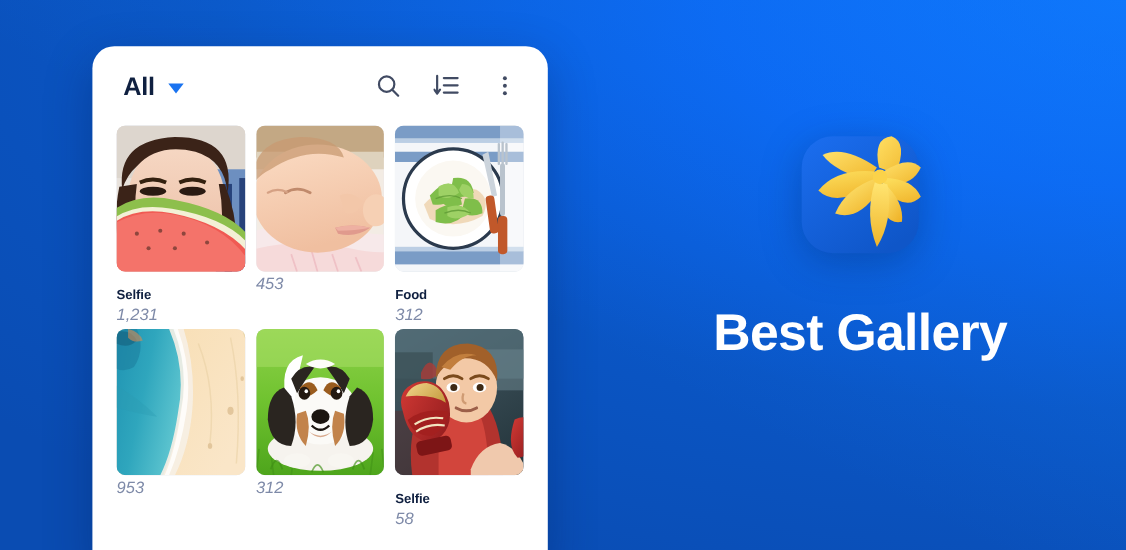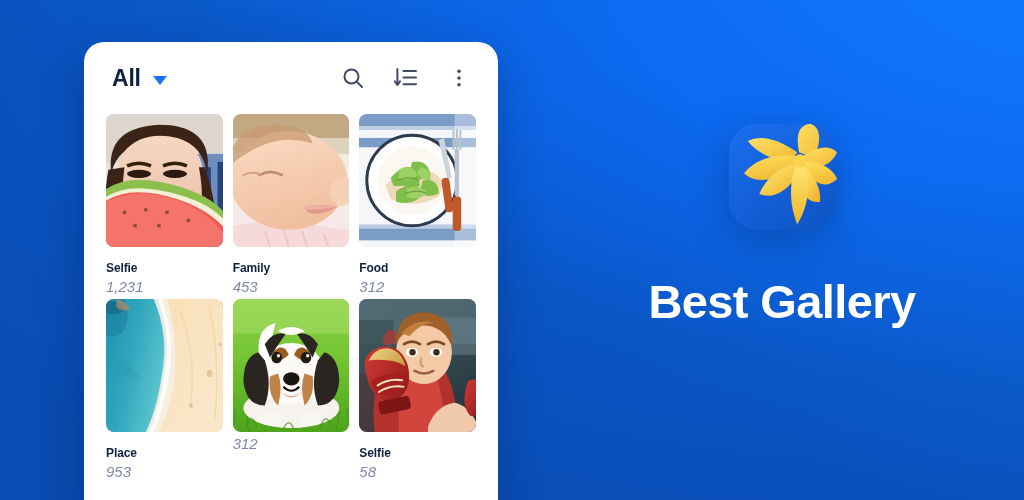--- a/index.html
+++ b/index.html
@@ -282,21 +282,20 @@
             <ellipse cx="48" cy="50" rx="44" ry="37" fill="url(#skB)"></ellipse>
             <path d="M4 34 Q6 10 36 8 Q62 8 66 22 Q40 14 16 30 Q8 34 4 40Z" fill="#c89a72" opacity="0.75"></path>
             <path d="M26 46 Q34 41 43 46" stroke="#c08a6c" stroke-width="1.9" fill="none" stroke-linecap="round"></path>
             <path d="M14 46 Q20 42.5 27 45.5" stroke="#d5a184" stroke-width="1.5" fill="none" stroke-linecap="round"></path>
             <path d="M63 48 Q71 44 79 52 Q75 62 67 60Z" fill="#f3c7a9"></path>
             <path d="M60 70 Q72 67 84 70 Q74 77 62 74Z" fill="#e09a8d"></path>
             <path d="M60 70 Q72 67 84 70 Q74 72 62 72Z" fill="#eeb0a2"></path>
             <ellipse cx="88" cy="58" rx="9" ry="11" fill="#f6d0b4"></ellipse>
           </svg>
         </div>
-        <div class="album-name">Family</div>
         <div class="album-count">453</div>
       </div>
 
       <div class="album">
         <div class="thumb">
           <svg viewBox="0 0 100 100" preserveAspectRatio="xMidYMid slice">
             <rect width="100" height="100" fill="#f4f6f9"></rect>
             <g fill="#7a9cc6">
               <rect x="0" y="0" width="100" height="9"></rect>
               <rect x="0" y="18" width="100" height="7"></rect>
@@ -373,21 +372,20 @@
               <ellipse cx="84" cy="56" rx="2.1" ry="2.8"></ellipse>
               <ellipse cx="70" cy="80" rx="1.5" ry="2"></ellipse>
               <ellipse cx="92" cy="34" rx="1.2" ry="1.6"></ellipse>
             </g>
             <g stroke="#e8cfa2" stroke-width="1" opacity="0.55" fill="none">
               <path d="M62 10 Q74 40 70 78"></path>
               <path d="M84 6 Q92 44 88 92"></path>
             </g>
           </svg>
         </div>
-        <div class="album-name">Place</div>
         <div class="album-count">953</div>
       </div>
 
       <div class="album">
         <div class="thumb">
           <svg viewBox="0 0 100 100" preserveAspectRatio="xMidYMid slice">
             <defs>
               <linearGradient id="grass" x1="0" y1="0" x2="0" y2="1">
                 <stop offset="0" stop-color="#8fd24a"></stop>
                 <stop offset="0.5" stop-color="#6fc22f"></stop>

